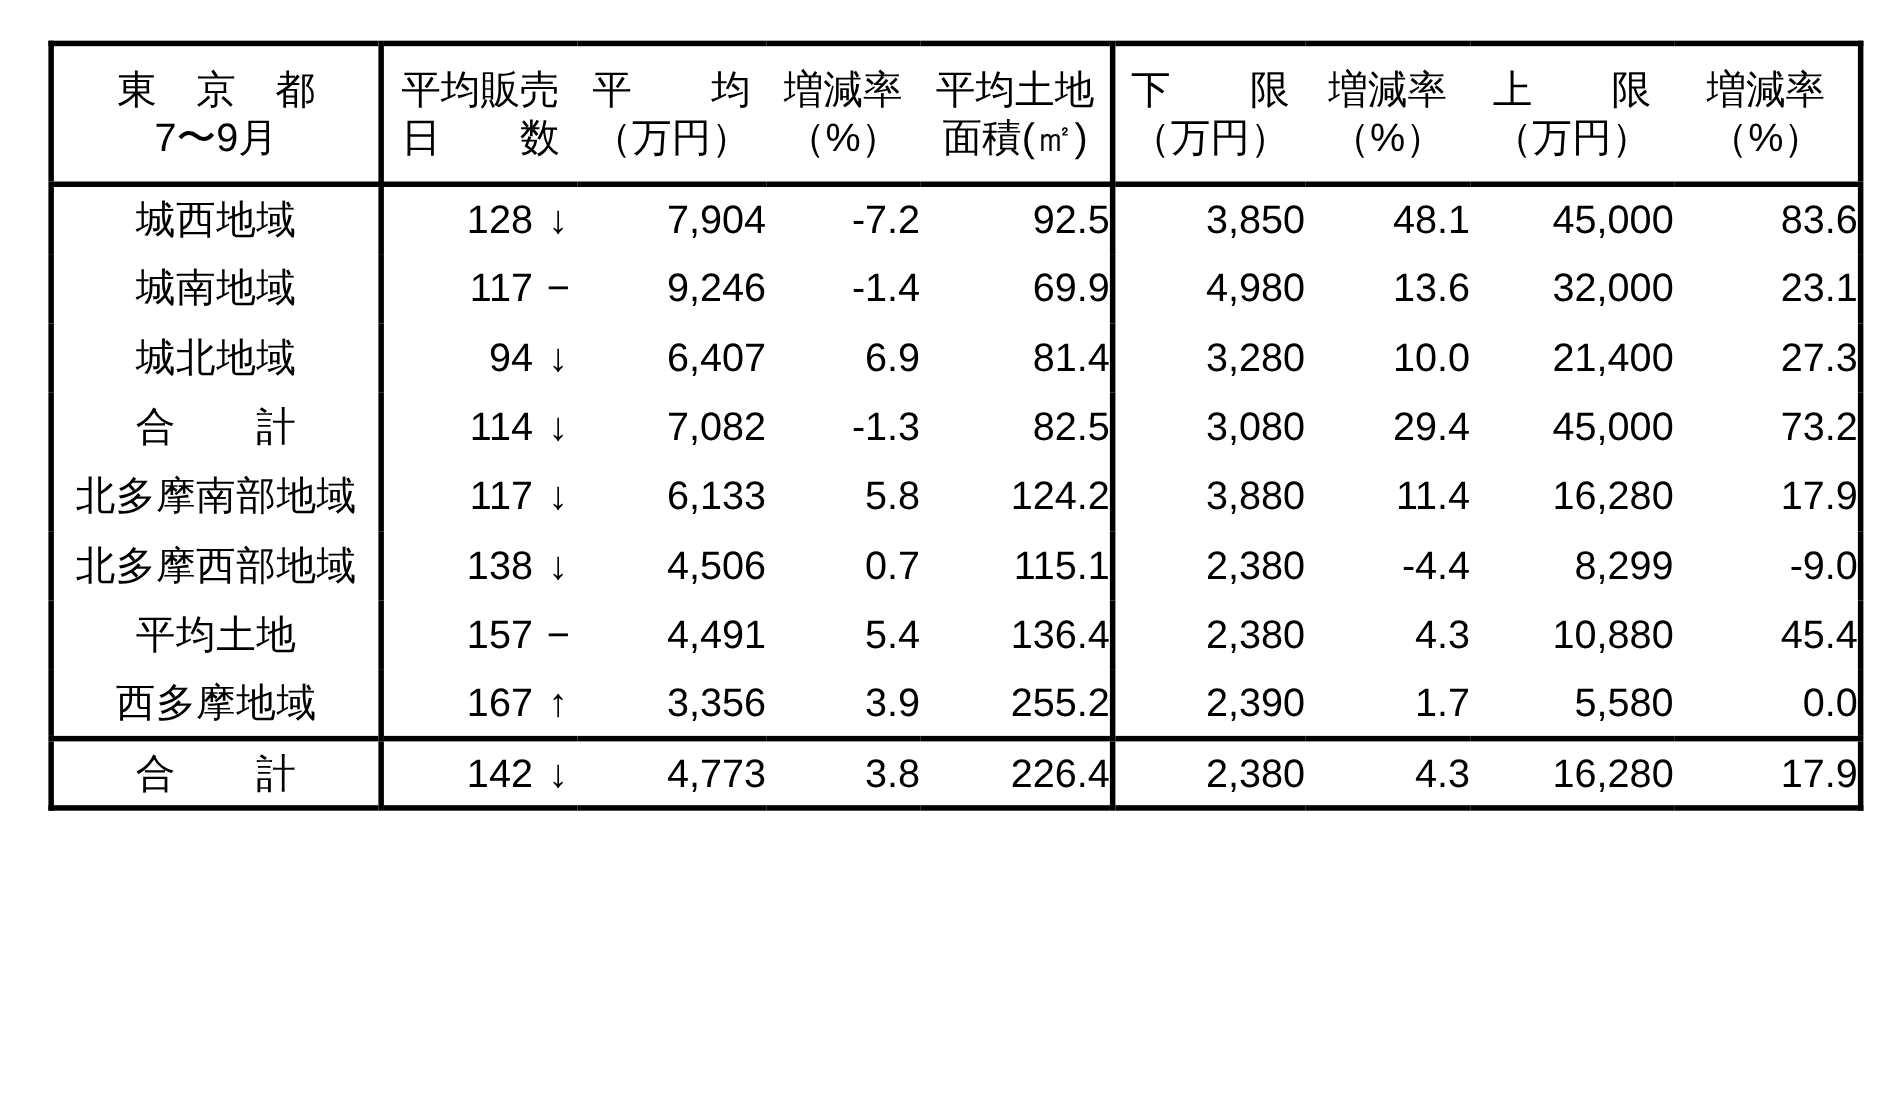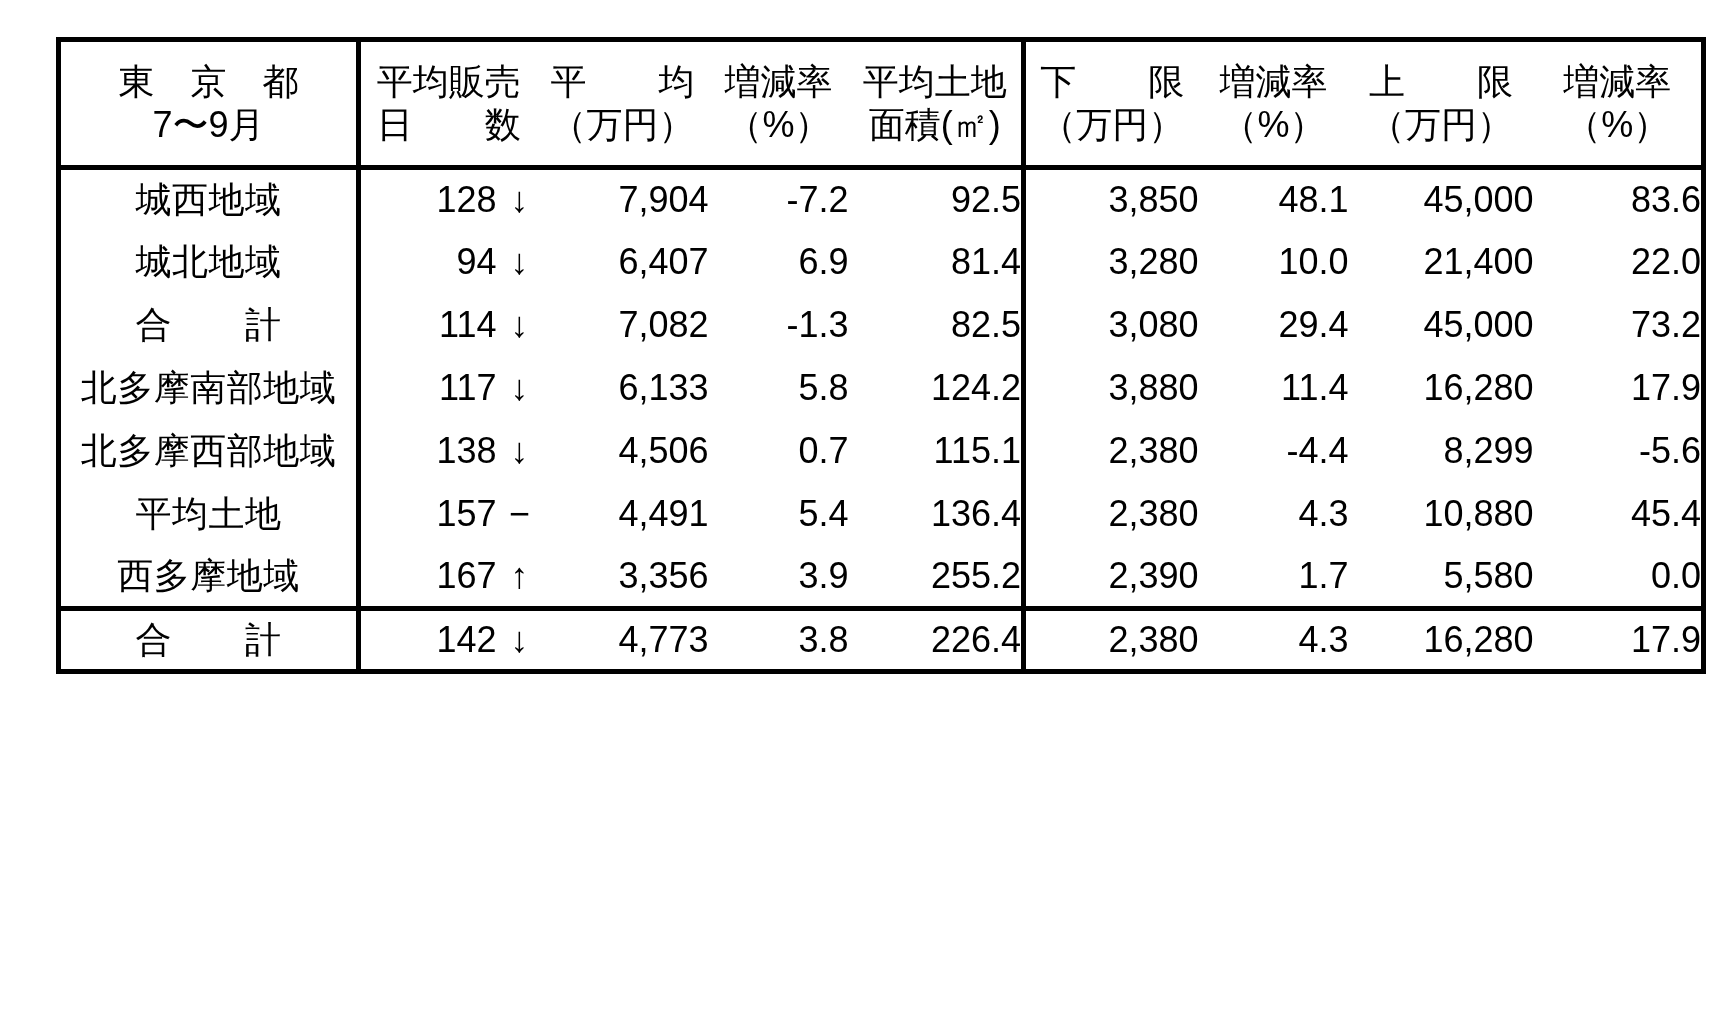--- a/index.html
+++ b/index.html
@@ -15,21 +15,21 @@
     overflow: hidden;
   }
   .page {
     position: relative;
     width: 1721px;
     height: 1010px;
     box-sizing: border-box;
   }
   .table-wrap {
     position: absolute;
-    left: 56px;
+    left: 44px;
     top: 37px;
     width: 1359px;
   }
   table.data {
     border-collapse: collapse;
     width: 1645px;
     table-layout: fixed;
     background: #fff;
   }
   table.data col.c-region  { width: 300px; }
@@ -168,31 +168,42 @@
           <td class="days"><span>128</span><span class="arrow">↓</span></td>
           <td class="num bold">7,904</td>
           <td class="num">-7.2</td>
           <td class="num sep-right">92.5</td>
           <td class="num bold">3,850</td>
           <td class="num">48.1</td>
           <td class="num bold">45,000</td>
           <td class="num">83.6</td>
         </tr>
 
+        <tr>
+          <td class="region sep-right">城南地域</td>
+          <td class="days"><span>117</span><span class="arrow">−</span></td>
+          <td class="num bold">9,246</td>
+          <td class="num">-1.4</td>
+          <td class="num sep-right">69.9</td>
+          <td class="num bold">4,980</td>
+          <td class="num">13.6</td>
+          <td class="num bold">32,000</td>
+          <td class="num">23.1</td>
+        </tr>
 
         <tr>
           <td class="region sep-right">城北地域</td>
           <td class="days"><span>94</span><span class="arrow">↓</span></td>
           <td class="num bold">6,407</td>
           <td class="num">6.9</td>
           <td class="num sep-right">81.4</td>
           <td class="num bold">3,280</td>
           <td class="num">10.0</td>
           <td class="num bold">21,400</td>
-          <td class="num">22.0</td>
+          <td class="num">27.3</td>
         </tr>
 
         <tr>
           <td class="region sep-right">合　　計</td>
           <td class="days"><span>114</span><span class="arrow">↓</span></td>
           <td class="num bold">7,082</td>
           <td class="num">-1.3</td>
           <td class="num sep-right">82.5</td>
           <td class="num bold">3,080</td>
           <td class="num">29.4</td>
@@ -214,21 +225,21 @@
 
         <tr>
           <td class="region sep-right">北多摩西部地域</td>
           <td class="days"><span>138</span><span class="arrow">↓</span></td>
           <td class="num bold">4,506</td>
           <td class="num">0.7</td>
           <td class="num sep-right">115.1</td>
           <td class="num bold">2,380</td>
           <td class="num">-4.4</td>
           <td class="num bold">8,299</td>
-          <td class="num">-5.6</td>
+          <td class="num">-9.0</td>
         </tr>
 
 
         <tr>
           <td class="region sep-right">平均土地</td>
           <td class="days"><span>157</span><span class="arrow">−</span></td>
           <td class="num bold">4,491</td>
           <td class="num">5.4</td>
           <td class="num sep-right">136.4</td>
           <td class="num bold">2,380</td>

